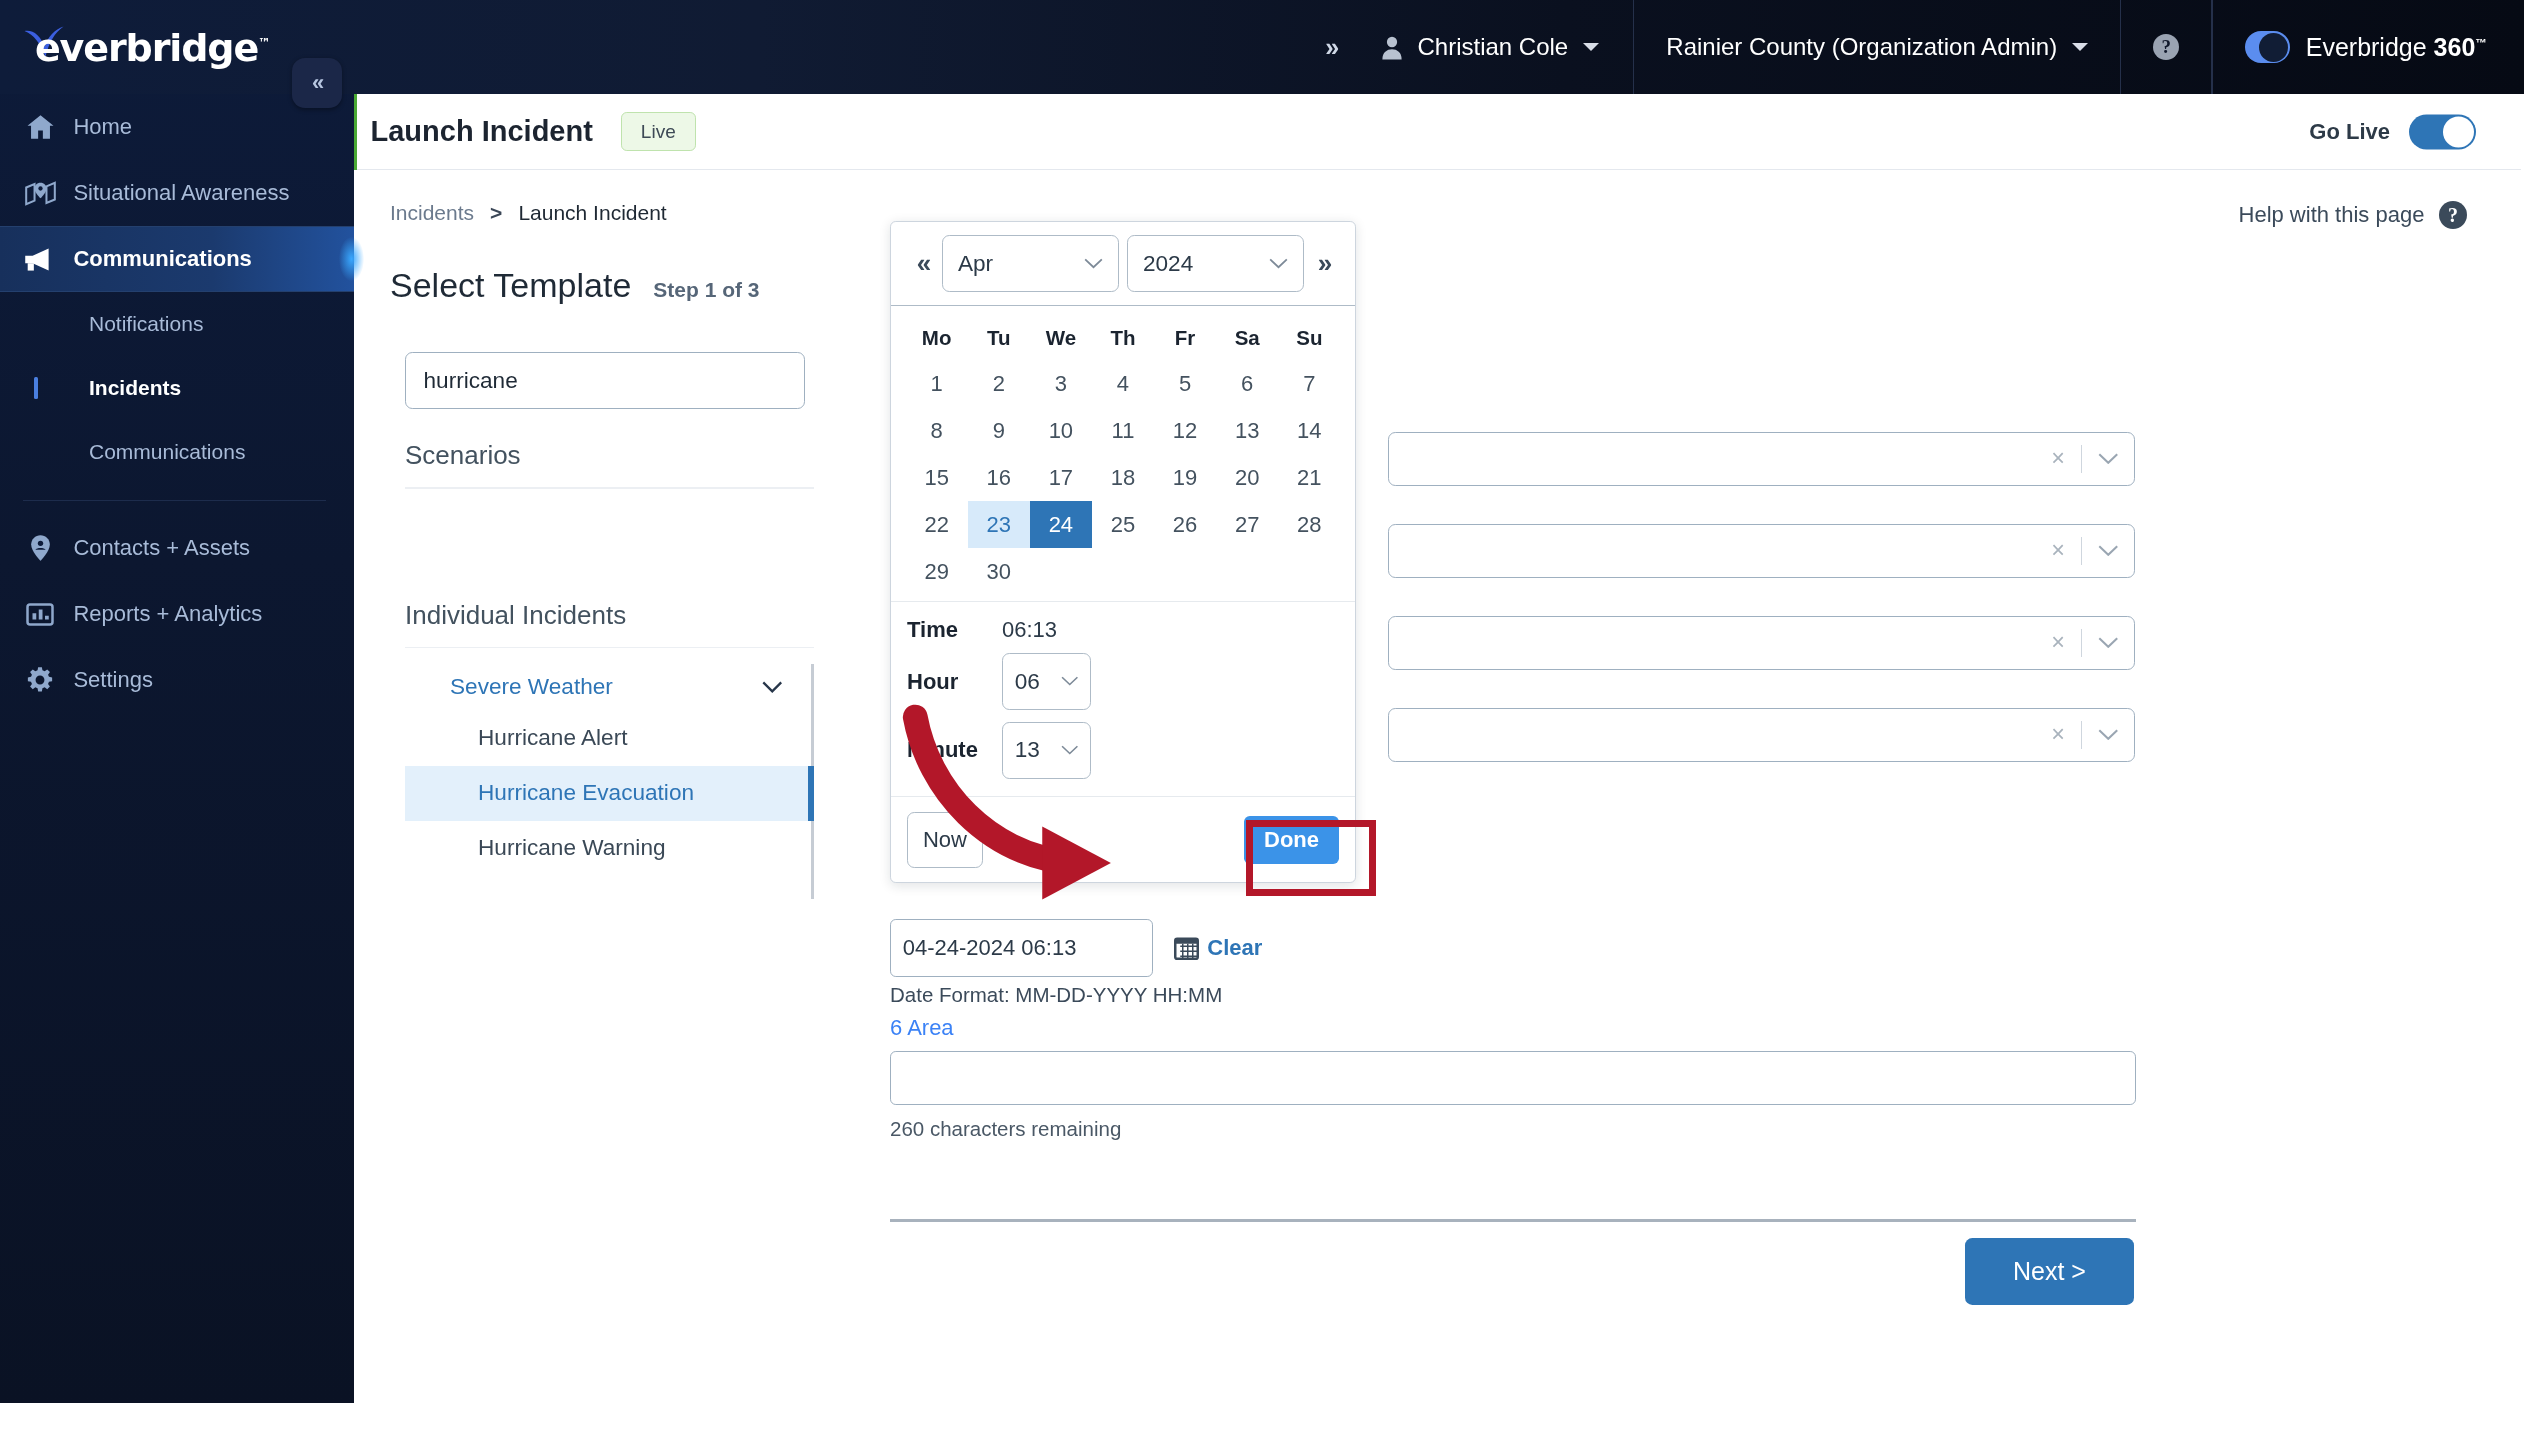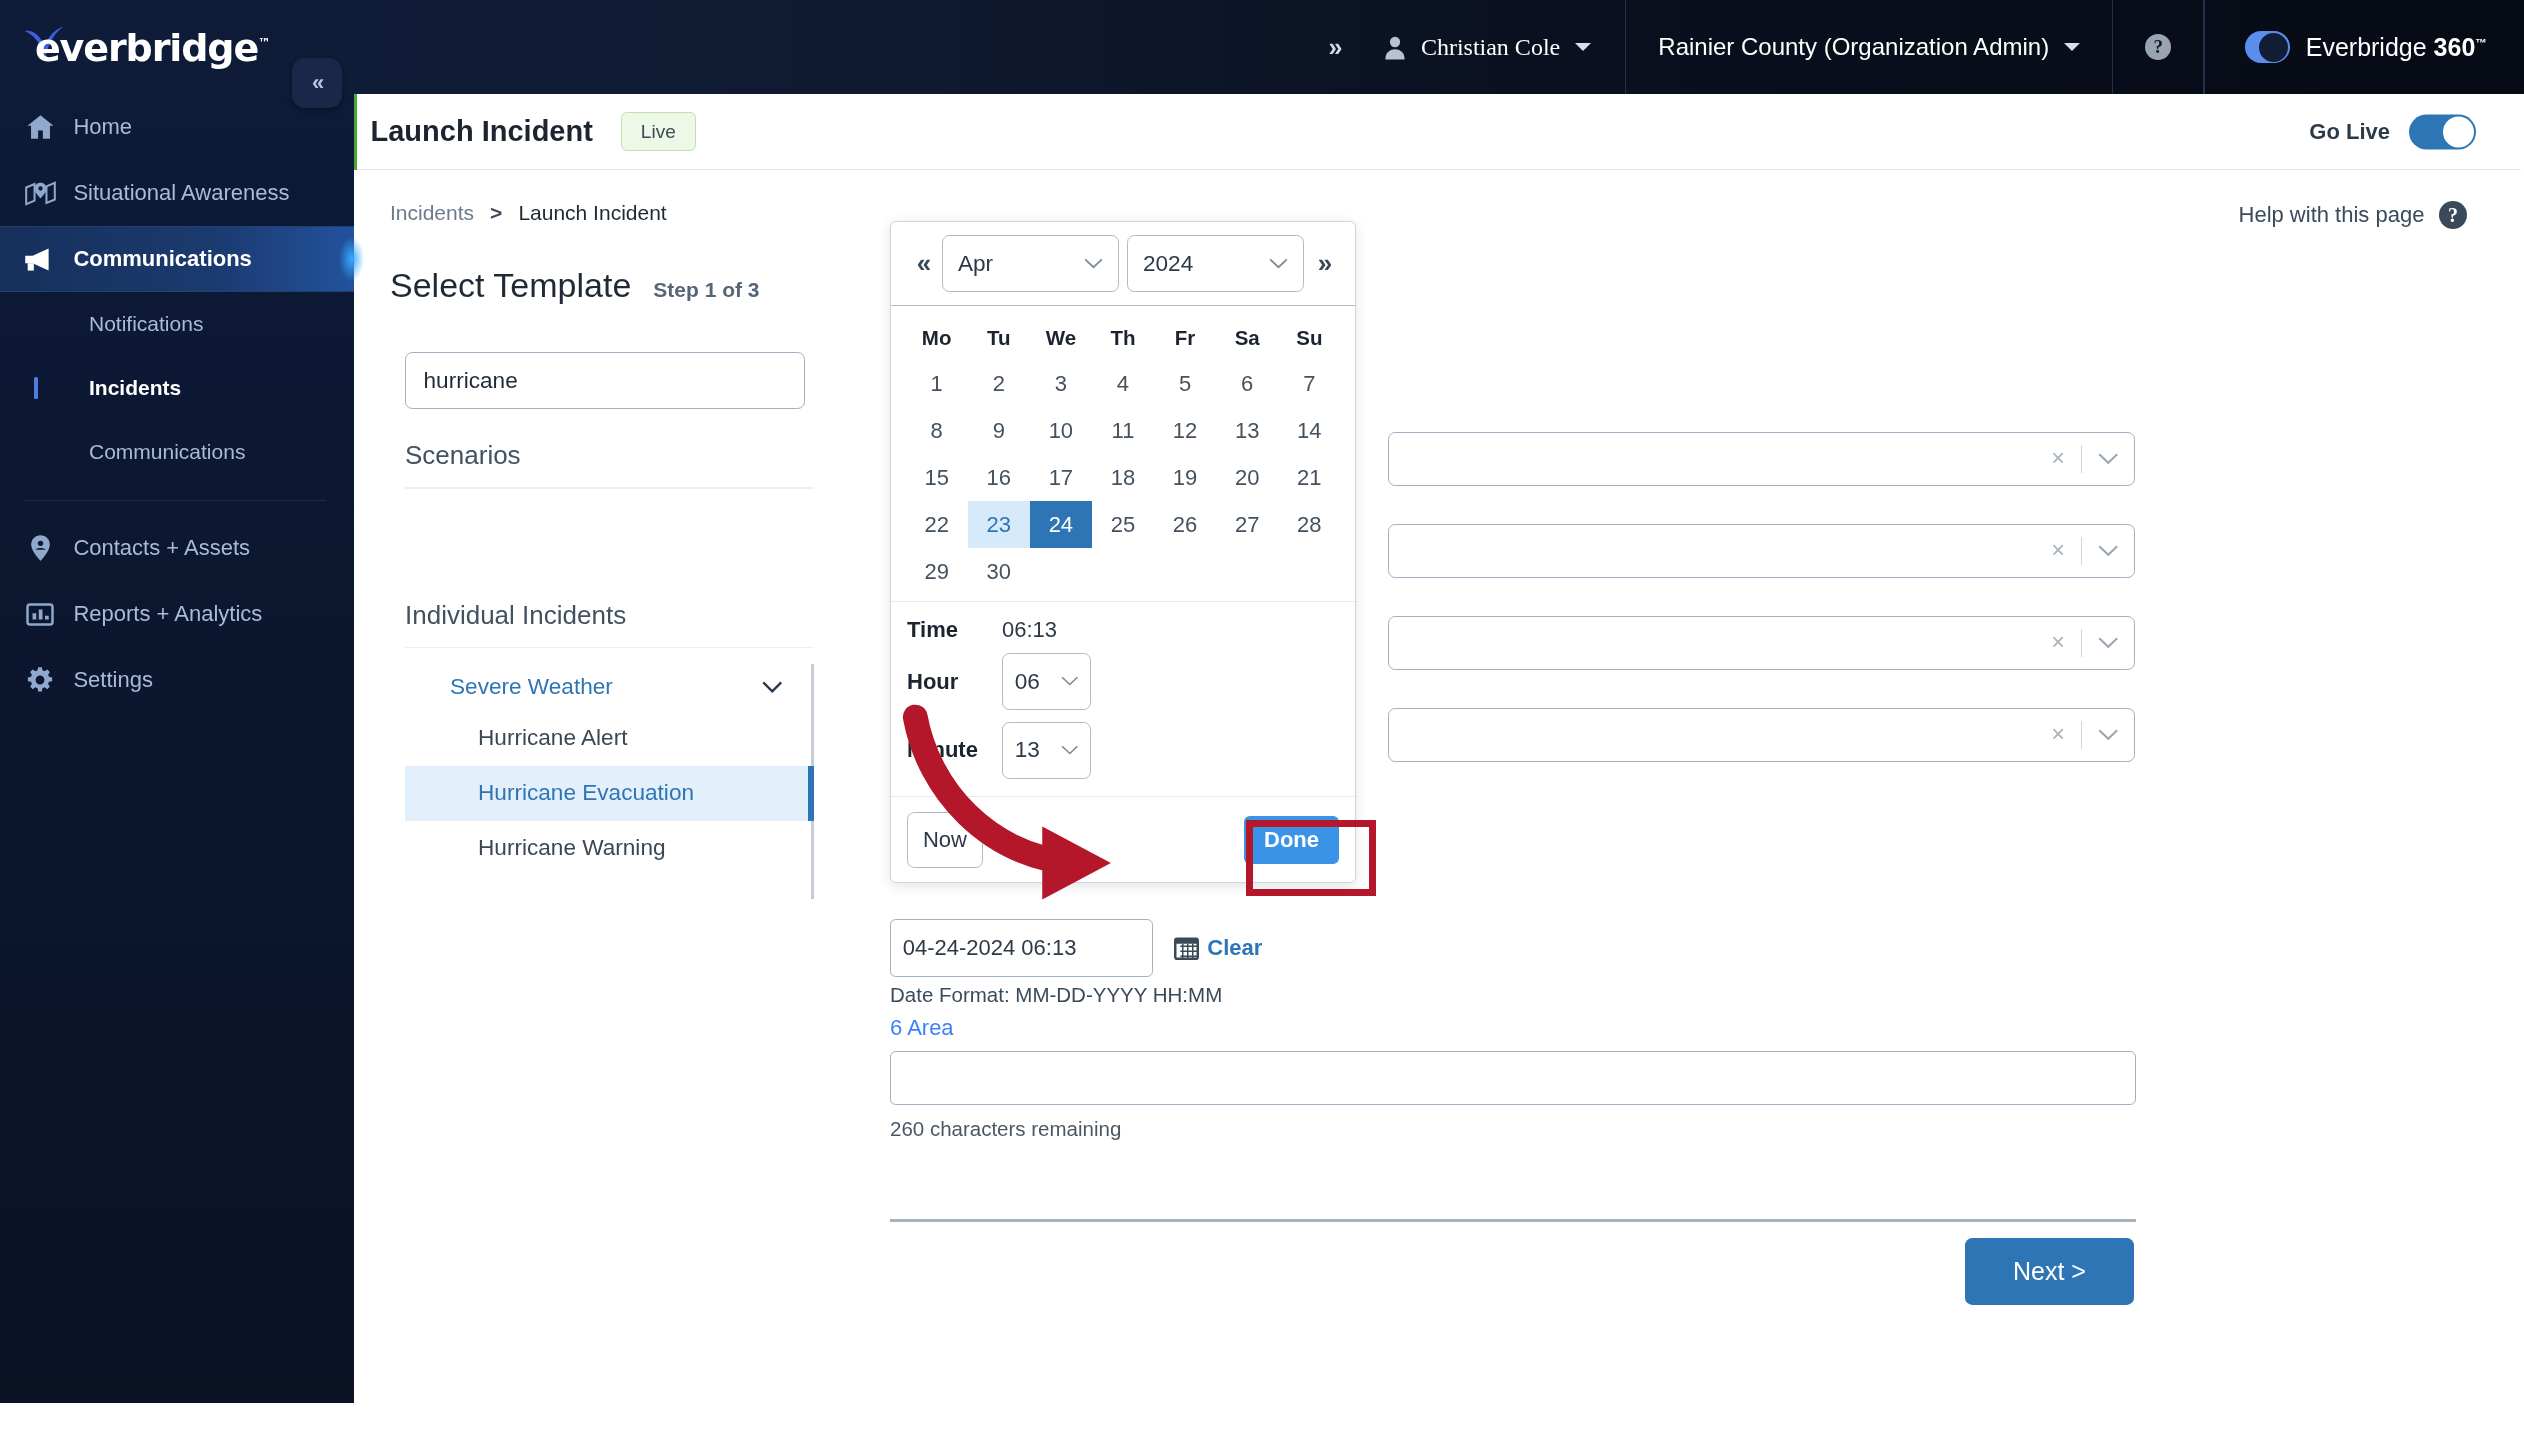--- a/index.html
+++ b/index.html
@@ -29,33 +29,33 @@
   .topnav-right {
     position: absolute; right: 0; top: 0; height: 94px;
     display: flex; align-items: center;
   }
   .chev-dbl {
     color: #cfd8e6; font-size: 25px; font-weight: 700; margin-right: 44px;
     letter-spacing: -2.2px; cursor: pointer;
   }
   .user-block { display: flex; align-items: center; padding: 0 34px 0 0; cursor: pointer; }
   .user-avatar-ic { width: 22px; height: 25px; margin-right: 14.6px; }
-  .user-name { color: #ffffff; font-size: 24px; font-weight: 400; font-family: Liberation Serif, serif; }
+  .user-name { color: #ffffff; font-size: 24px; font-weight: 400; }
   .caret { width: 0; height: 0; border-left: 8px solid transparent; border-right: 8px solid transparent;
            border-top: 8.8px solid #d9dee8; margin-left: 14.6px; }
   .vdiv { width: 1.5px; height: 94px; background: #25304a; }
   .org-block { display: flex; align-items: center; padding: 0 32px; cursor: pointer; }
   .org-name { color: #ffffff; font-size: 24px; }
   .help-block { display: flex; align-items: center; padding: 0 32px; cursor: pointer; }
   .help-circ {
     width: 26px; height: 26px; border-radius: 50%; background: #9aa3b2; color: #10182b;
     font-size: 19px; font-weight: 700; display: flex; align-items: center; justify-content: center;
     font-family: "Liberation Serif", serif;
   }
-  .brand360 { display: flex; align-items: center; padding: 0 38px 0 40px; cursor: pointer; }
+  .brand360 { display: flex; align-items: center; padding: 0 38px 0 32px; cursor: pointer; }
   .brand-toggle {
     width: 45px; height: 32px; border-radius: 16px;
     background: #5b8def; position: relative; margin-right: 16px;
   }
   .brand-toggle::after {
     content:""; position: absolute; right: 1.5px; top: 1.5px; width: 29px; height: 29px;
     border-radius: 50%; background: #111d35;
   }
   .brand-txt { color: #fff; font-size: 25px; font-weight: 400; }
   .brand-txt b { font-weight: 700; }

